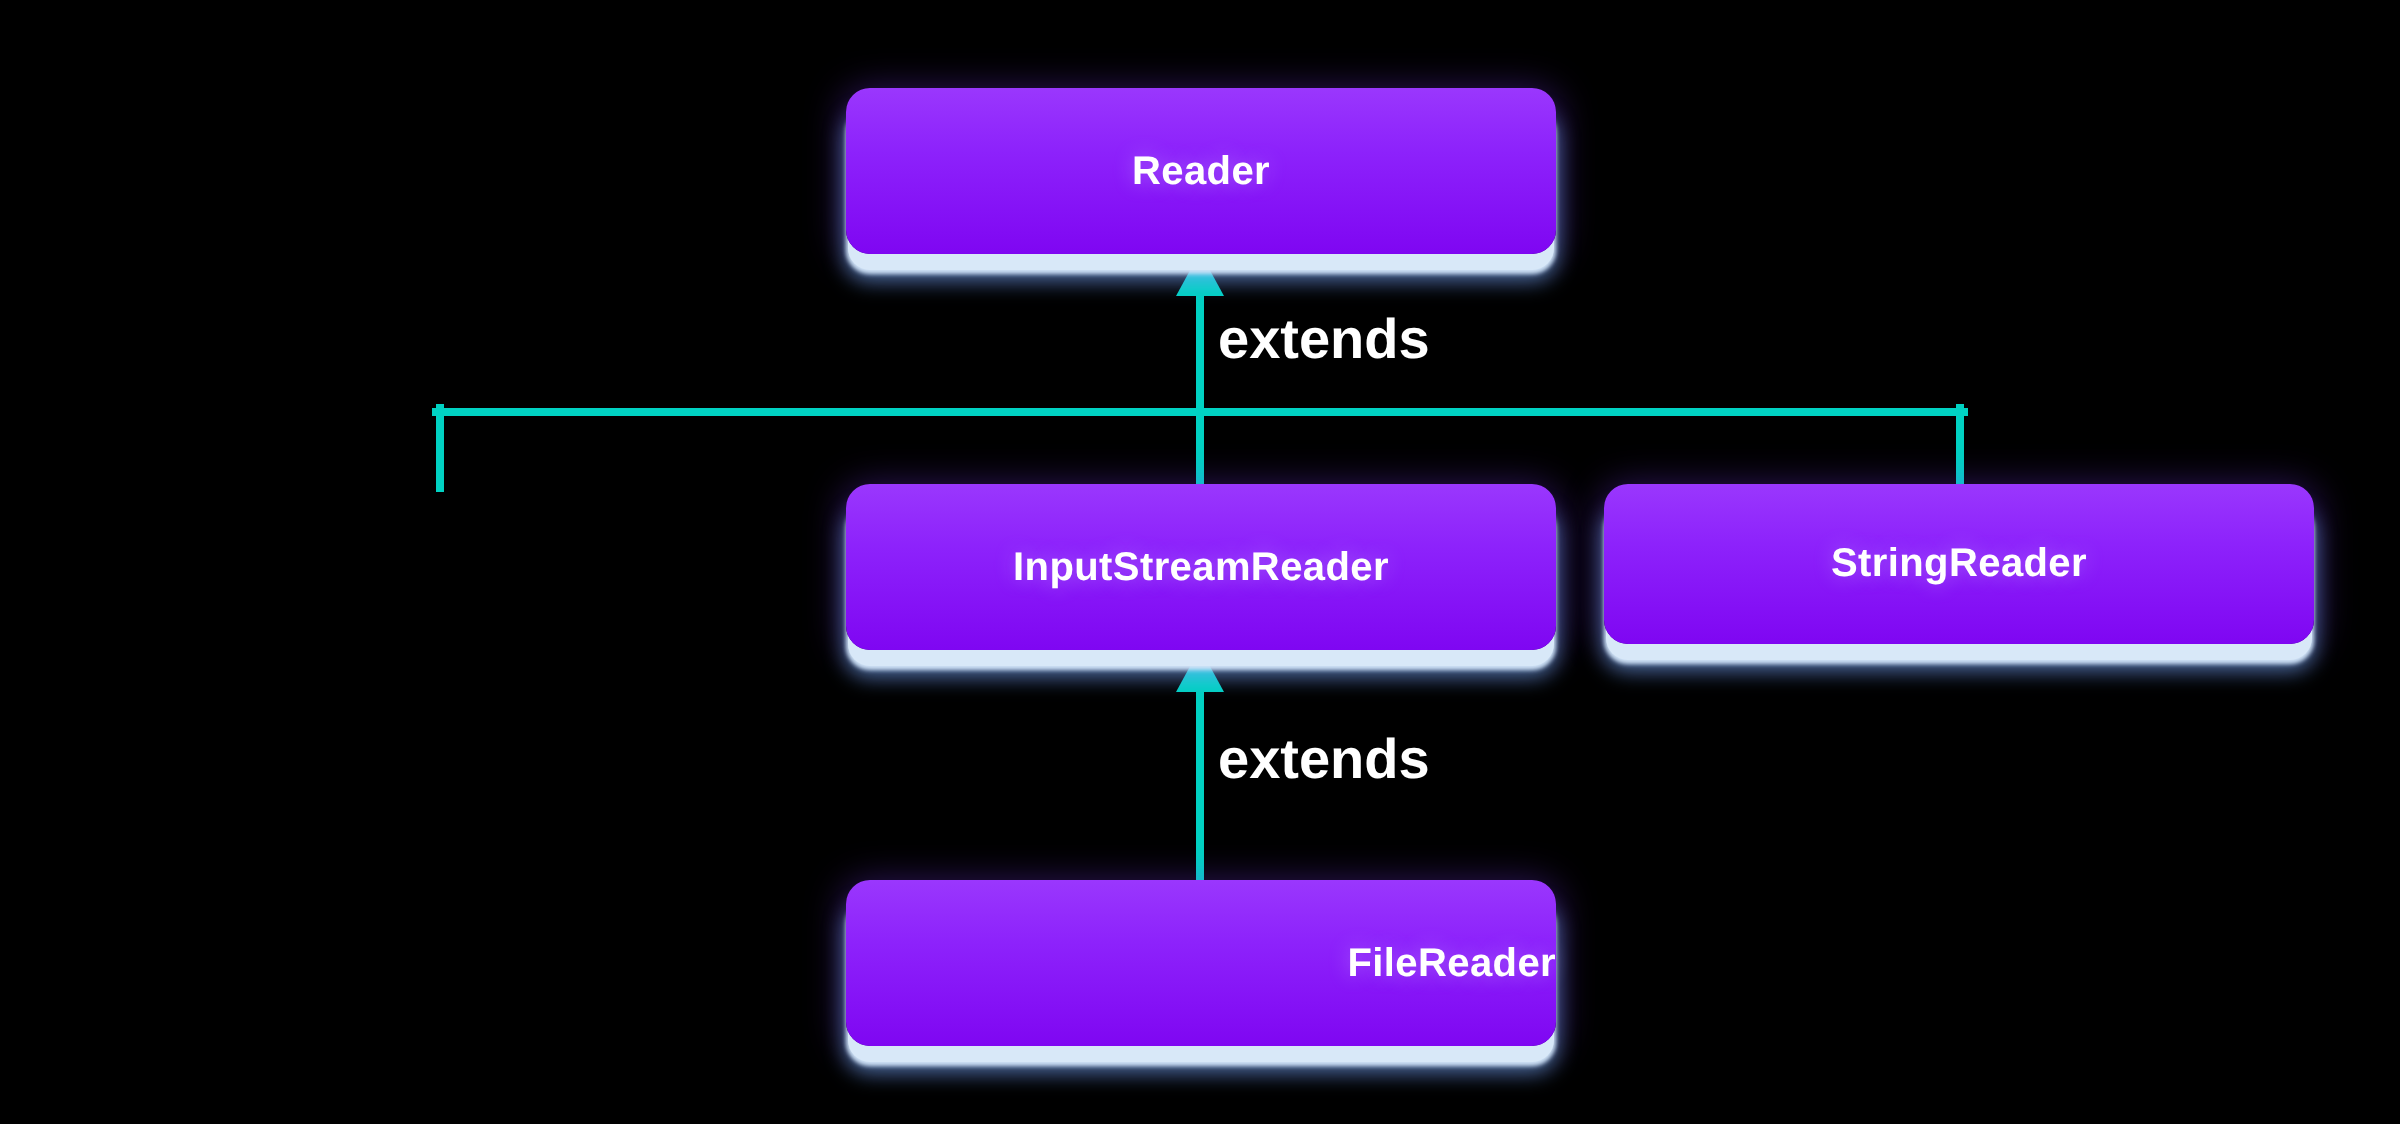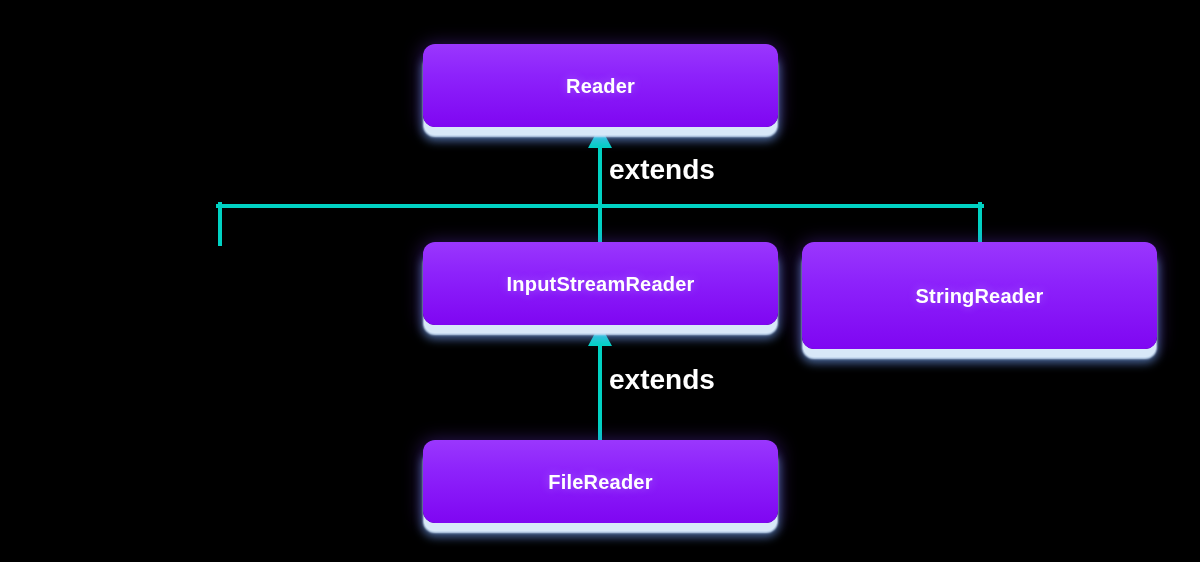--- a/index.html
+++ b/index.html
@@ -57,22 +57,22 @@
     line-height: 1;
     text-shadow: 0 0 10px rgba(200,170,255,0.45);
     user-select: none;
     white-space: nowrap;
   }
 
   
   #node-reader            { left: 423px; top:  44px; width: 355px; height: 83px; }
   #node-bufferedreader    { left:  43px; top: 242px; width: 355px; height: 83px; }
   #node-inputstreamreader { left: 423px; top: 242px; width: 355px; height: 83px; }
-  #node-stringreader      { left: 802px; top: 242px; width: 355px; height: 107px; }
-  #node-filereader        { left: 423px; top: 440px; width: 355px; height: 83px; }
+  #node-stringreader      { left: 802px; top: 242px; width: 355px; height: 80px; }
+  #node-filereader        { left: 423px; top: 440px; width: 355px; height: 83px; justify-content: flex-end; }
 
   
   .edge-label {
     position: absolute;
     z-index: 3;
     color: #ffffff;
     font-weight: bold;
     font-size: 28px;
     line-height: 1;
     white-space: nowrap;

